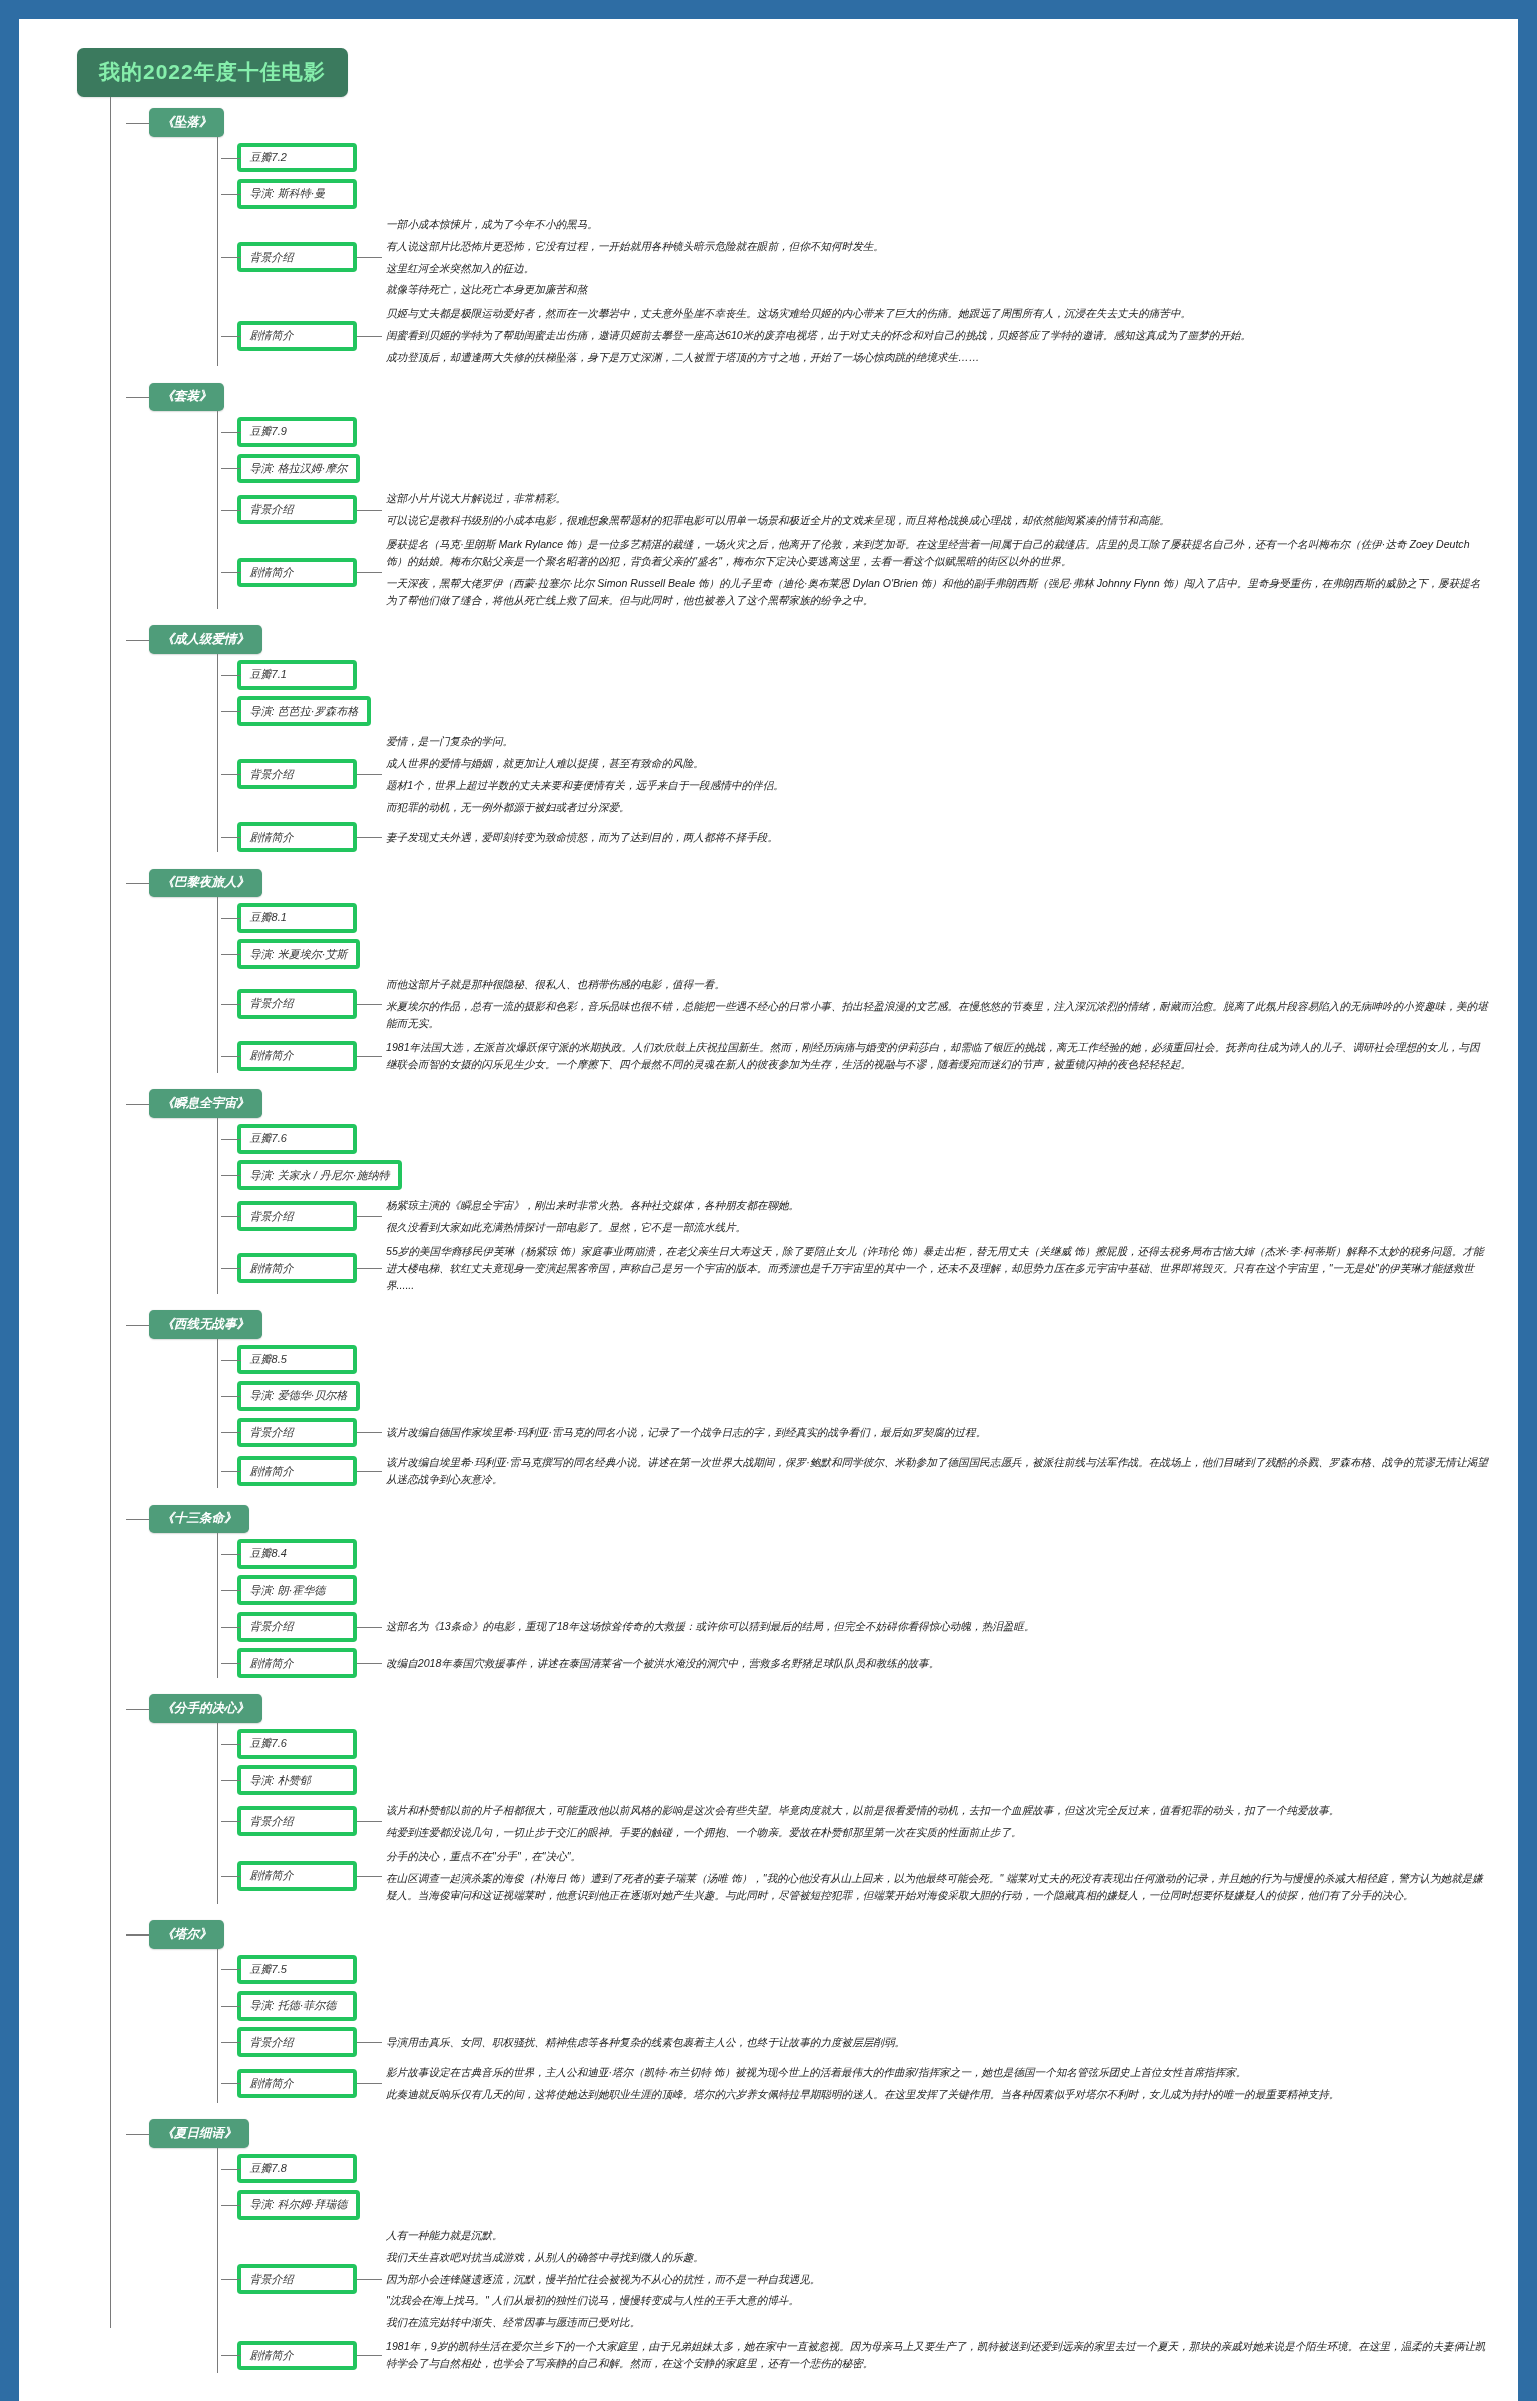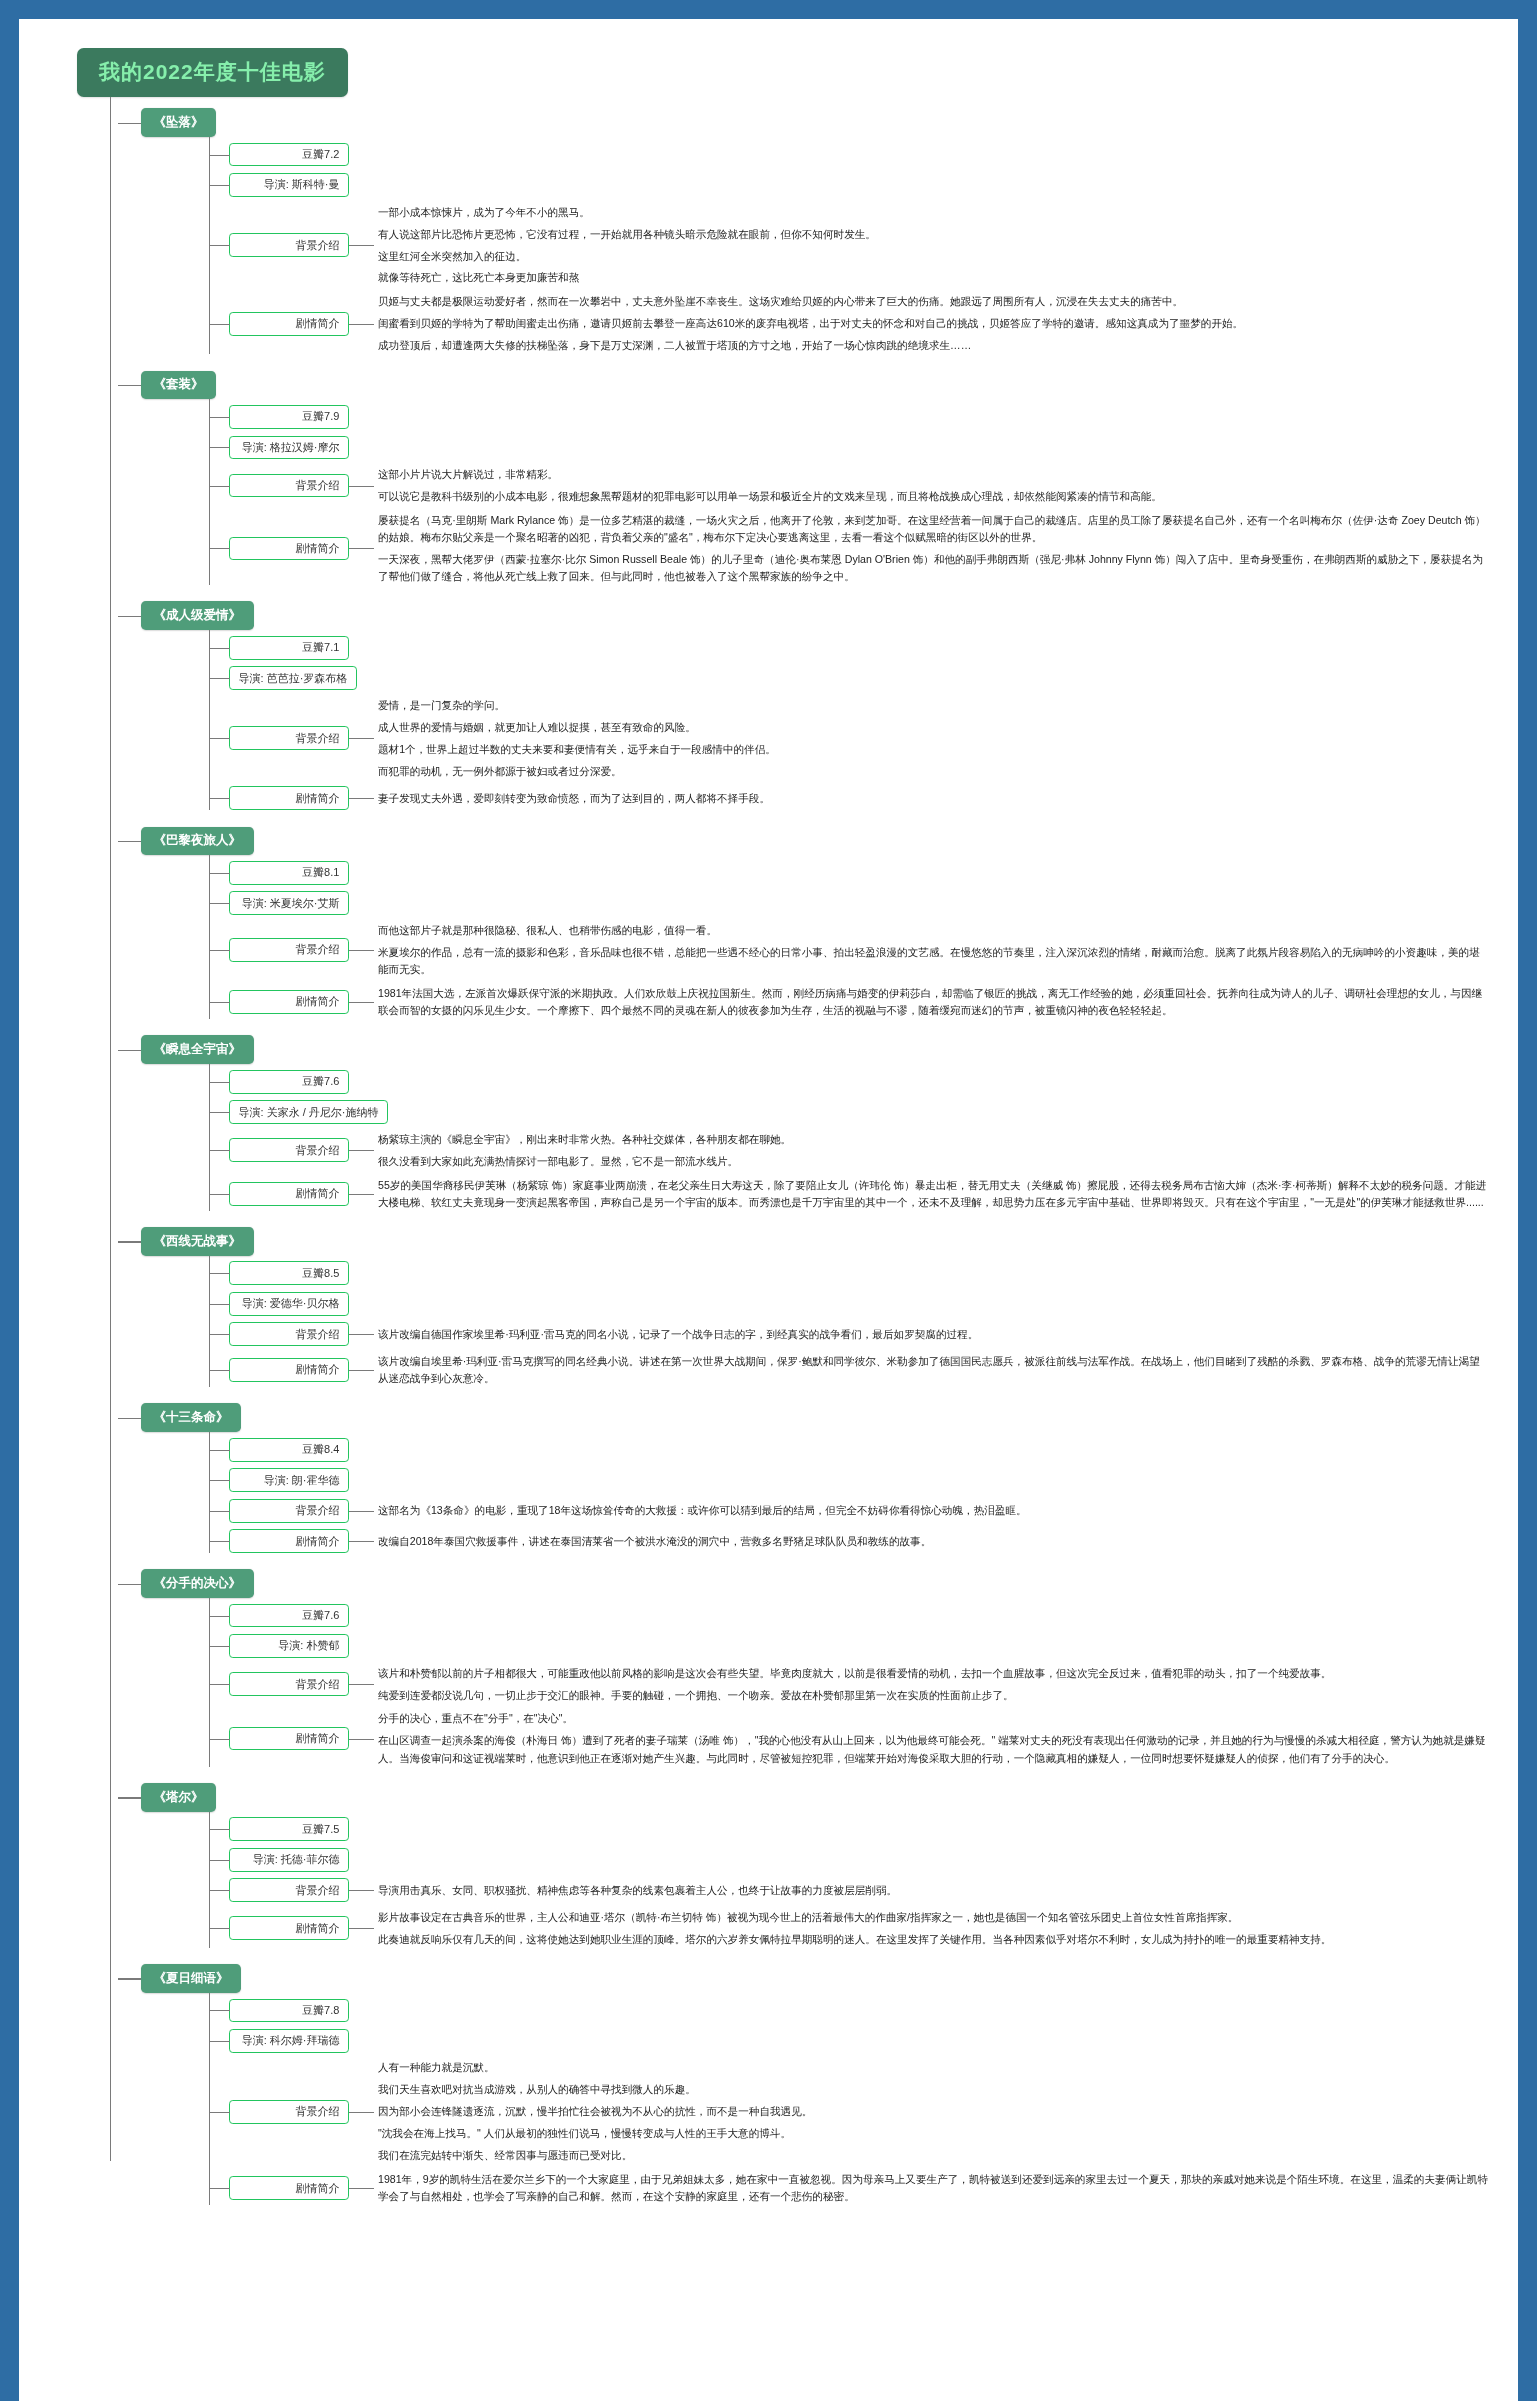--- a/index.html
+++ b/index.html
@@ -46,21 +46,21 @@
   .tree:before {
     content: "";
     position: absolute;
     left: 0px;
     top: 0;
     bottom: 58px;
     width: 1.4px;
     background: #7a7a7a;
   }
 
-  .movie { position: relative; padding-left: 8px; margin-bottom: 2.9px; }
+  .movie { position: relative; padding-left: 16px; margin-bottom: 2.9px; font-style: italic; }
 
   .movie-head {
     position: relative;
     display: inline-block;
     background: #4f9d7a;
     color: #ffffff;
     font-size: 12.5px;
     font-weight: bold;
     padding: 5.8px 12.5px;
     border-radius: 4.8px;
@@ -88,28 +88,28 @@
     width: 1.4px;
     background: #7a7a7a;
   }
 
   .row { position: relative; display: flex; align-items: flex-start; margin-bottom: 6.7px; }
 
   .chip {
     position: relative;
     flex: 0 0 auto;
     min-width: 120px;
-    border: 1px solid #22c55e;
+    border: 4px solid #22c55e;
     color: #333333;
     background: #ffffff;
     font-size: 11px;
     padding: 4.3px 8.6px;
     border-radius: 3.8px;
     margin-left: 20px;
-    text-align: right;
+    text-align: left;
     white-space: nowrap;
     line-height: 1.2;
   }
   .chip:before {
     content: "";
     position: absolute;
     left: -20px;
     top: 50%;
     width: 20px;
     height: 1px;

